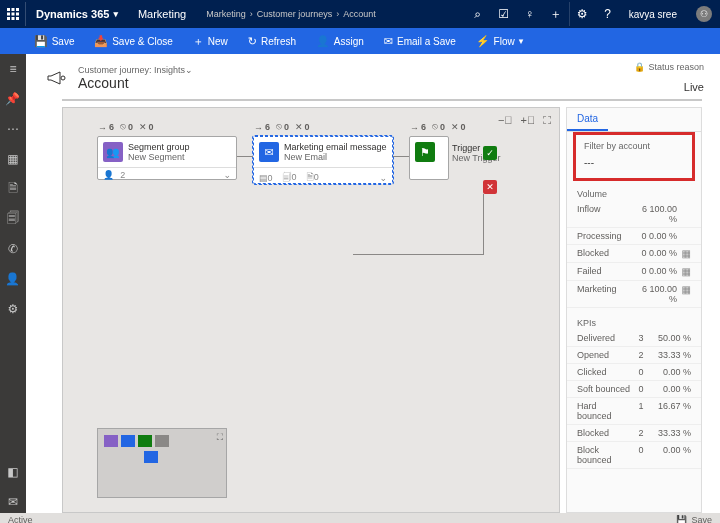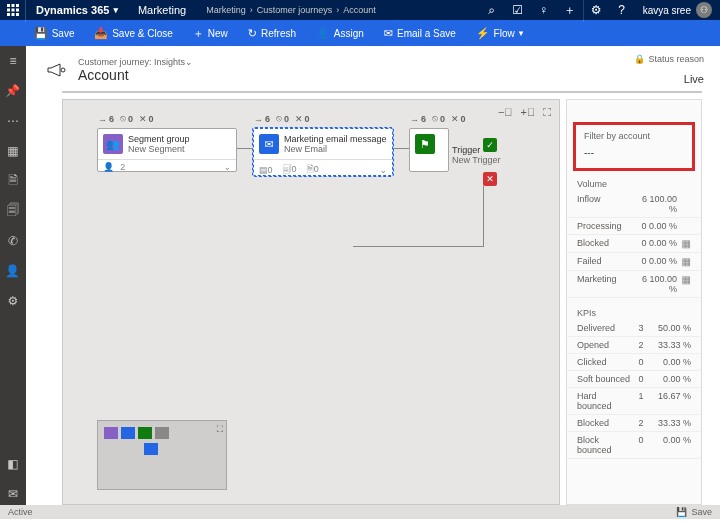--- a/index.html
+++ b/index.html
@@ -1,27 +1,27 @@
 <!DOCTYPE html>
 <html><head>
 <meta charset="utf-8">
 <style>
 *{box-sizing:border-box;margin:0;padding:0;font-family:"Segoe UI",Arial,sans-serif}
 body{width:720px;height:523px;overflow:hidden;background:#fff;font-size:11px;color:#323130}
-.topbar{height:20px;background:#002050;color:#fff;display:flex;align-items:center}
+.topbar{height:28px;background:#002050;color:#fff;display:flex;align-items:center}
 .waffle{width:26px;height:24px;display:flex;align-items:center;justify-content:center;border-right:1px solid rgba(255,255,255,.2)}
 .waffle svg{width:12px;height:12px}
 .brand{padding:0 10px;font-size:11px;font-weight:600;display:flex;align-items:center;gap:4px}
 .chev{font-size:9px}
 .section{padding:0 10px;font-size:11px}
 .crumbs{padding:0 10px;font-size:9px;color:#c8c8c8;display:flex;gap:4px}
 .top-icons{margin-left:auto;display:flex;align-items:center;height:100%}
 .top-icons .ti{width:26px;height:24px;display:flex;align-items:center;justify-content:center;font-size:12px}
 .ti.sep{border-left:1px solid rgba(255,255,255,.15)}
-.user{padding:0 8px;display:flex;align-items:center;gap:5px;font-size:10px}
+.user{padding:0 8px;display:flex;align-items:center;gap:19px;font-size:10px}
 .avatar{width:16px;height:16px;border-radius:50%;background:#7c7c7c;display:flex;align-items:center;justify-content:center;font-size:9px}
 .cmdbar{height:26px;background:#2266e3;color:#fff;display:flex;align-items:center;padding-left:26px;gap:4px}
 .cmd{display:flex;align-items:center;gap:4px;padding:0 8px;font-size:10px;height:26px}
 .cmd .ic{font-size:11px}
 .shell{display:flex;height:calc(523px - 24px - 26px - 14px)}
 .leftnav{width:26px;background:#3b3a39;display:flex;flex-direction:column;align-items:center;padding-top:4px;gap:8px}
 .leftnav .ln{width:26px;height:22px;display:flex;align-items:center;justify-content:center;color:#c8c8c8;font-size:12px}
 .main{flex:1;display:flex;flex-direction:column}
 .hdr{padding:8px 16px 6px 20px;display:flex;align-items:center;gap:10px}
 .megaphone{width:22px;height:18px;display:flex;align-items:center;justify-content:center}
@@ -59,21 +59,21 @@
 .wv{left:420px;top:86px;width:1px;height:60px}
 .wvh{left:290px;top:146px;width:131px;height:1px}
 .minimap{position:absolute;left:34px;bottom:14px;width:130px;height:70px;background:#d0cecc;border:1px solid #a6a6a6;padding:6px}
 .minimap .mm{display:flex;gap:3px}
 .mm div{width:14px;height:12px}
 .mm1{background:#8661c5}.mm2{background:#2266e3}.mm3{background:#107c10}.mm4{background:#8a8886}
 .mm-expand{position:absolute;top:3px;right:3px;font-size:9px;color:#666}
 .sidepanel{flex:1;border:1px solid #ddd;background:#fafafa;display:flex;flex-direction:column;position:relative}
 .sidepanel .tab{display:flex;border-bottom:1px solid #ddd}
 .sidepanel .tab span{font-size:10px;padding:5px 10px;color:#2266e3;border-bottom:2px solid #2266e3}
-.filterbox{margin:22px 6px 4px 6px;border:3px solid #d62b2b;padding:6px 8px 10px 8px}
+.filterbox{margin:0 6px 4px 6px;border:3px solid #d62b2b;padding:6px 8px 10px 8px}
 .filterbox .fl{font-size:9px;color:#666}
 .filterbox .fv{font-size:10px;margin-top:6px;color:#444}
 .sect-title{font-size:9px;color:#666;padding:4px 10px 2px}
 .row{display:flex;align-items:flex-start;padding:3px 10px;font-size:9px;color:#605e5c;border-bottom:1px solid #eee}
 .row .rl{width:55px}
 .row .rv{width:18px}
 .row .rp{flex:1;text-align:right}
 .row .ri{width:14px;text-align:right;color:#888;font-size:10px}
 .kpi .rv{text-align:center}
 .footer{height:14px;background:#e1dfdd;display:flex;align-items:center;padding:0 8px;font-size:9px;color:#605e5c}
@@ -246,21 +246,21 @@
 
         <div class="tile tileC">
           <div class="stats srow">
               <span>→<b>6</b></span>
               <span>⦸<b>0</b></span>
               <span>✕<b>0</b></span>
             </div>
           <div class="tile-body">
             <div class="tile-ic green">⚑</div>
           </div>
-          <div style="position:absolute;left:42px;top:16px;width:80px">
+          <div style="position:absolute;left:42px;top:6px;width:80px">
             <div class="t1" style="font-size:9px">Trigger</div>
             <div class="t2" style="font-size:9px;color:#666">New Trigger</div>
           </div>
         </div>
 
         <div class="chip-v">✓</div>
         <div class="chip-x">✕</div>
         <div class="wire w1"></div>
           <div class="wire w2"></div>
           <div class="wire wv"></div>
@@ -274,20 +274,23 @@
               <div class="mm3"></div>
               <div class="mm4"></div>
             </div>
           <div class="mm" style="margin-top:4px;margin-left:40px">
               <div class="mm2"></div>
             </div>
         </div>
       </div>
 
       <div class="sidepanel">
+        <div class="tab">
+            <span>Data</span>
+          </div>
         <div class="filterbox">
           <div class="fl">Filter by account</div>
           <div class="fv">---</div>
         </div>
         <div class="sect-title">Volume</div>
         <div id="vol-rows">
             <div class="row">
               <span class="rl">Inflow</span>
               <span class="rp">6 100.00 %</span>
               <span class="ri"></span>

